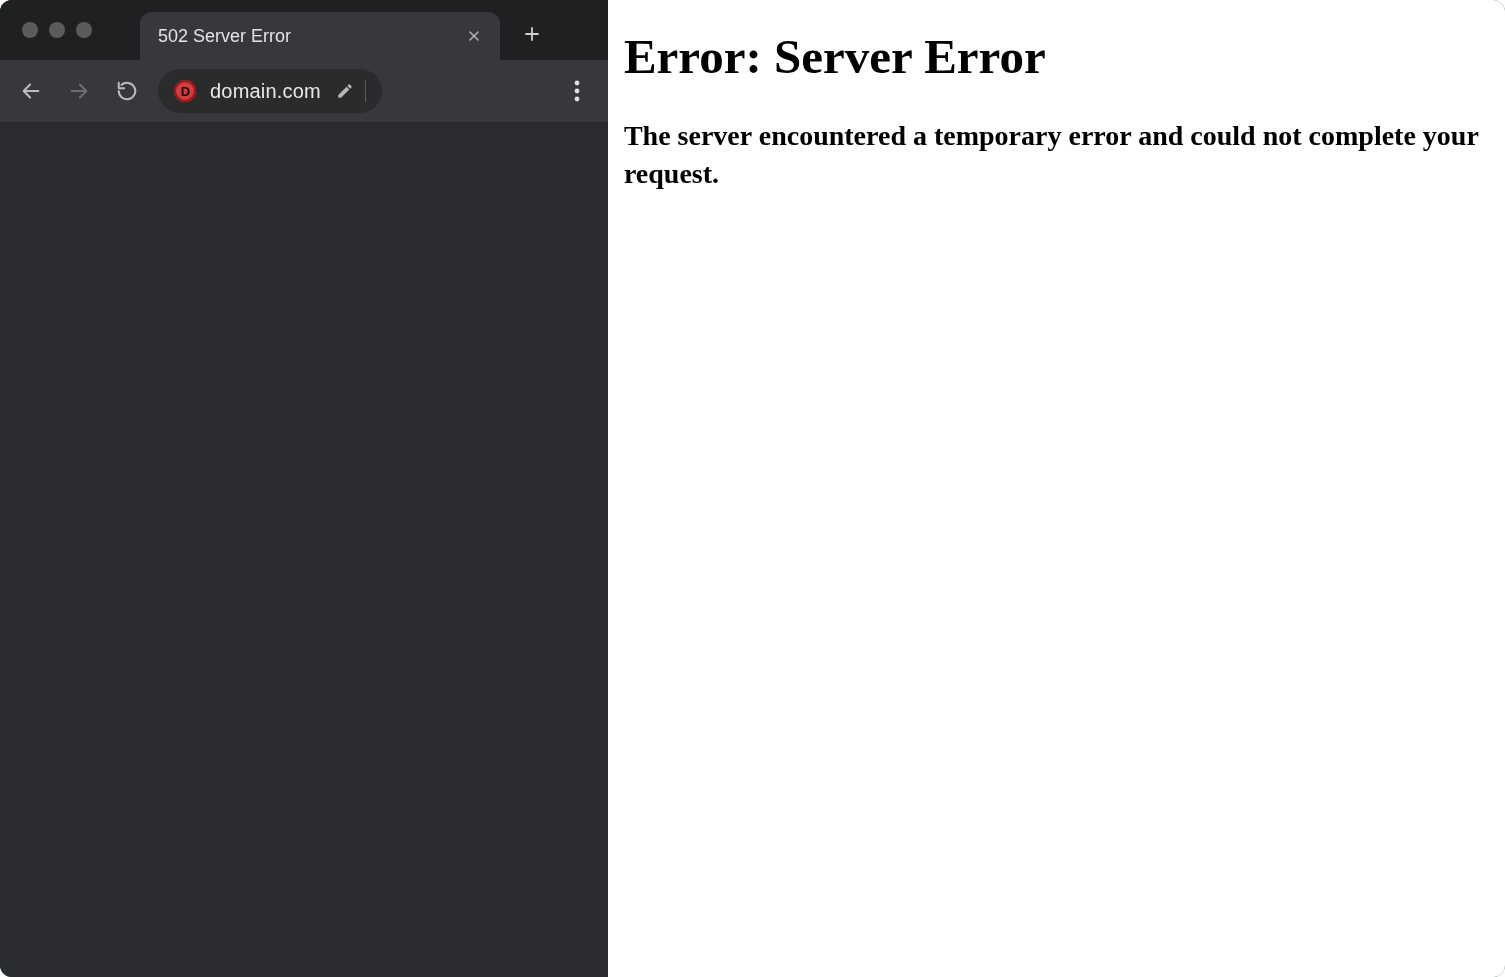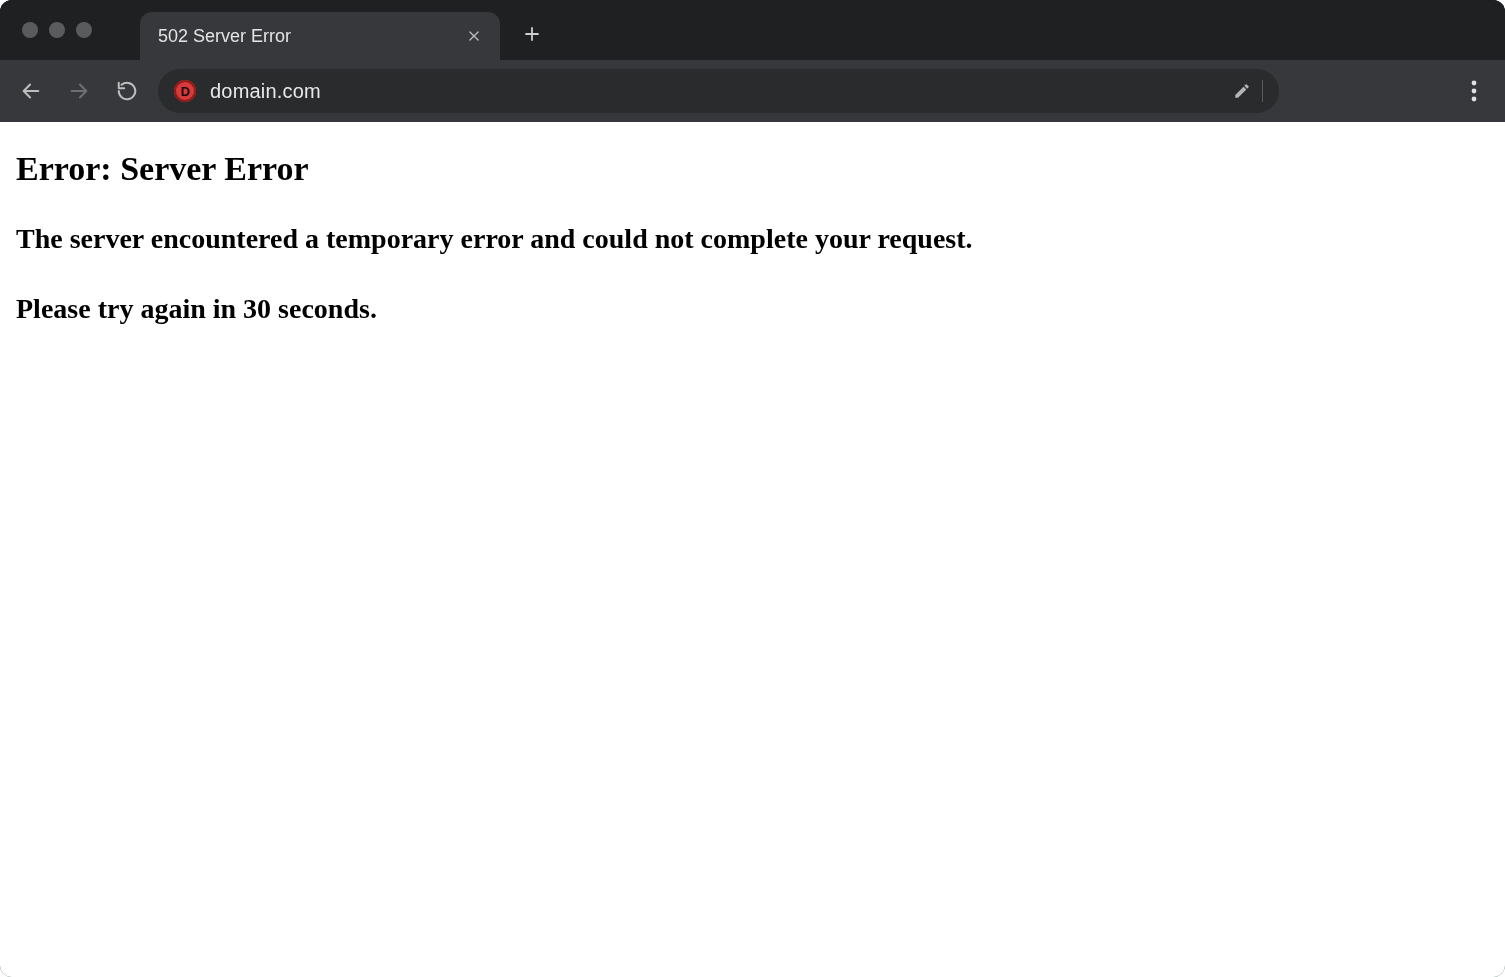--- a/index.html
+++ b/index.html
@@ -3,21 +3,21 @@
   <meta charset="utf-8">
   <style>
     * { margin: 0; padding: 0; box-sizing: border-box; }
     html, body { width: 100%; height: 100%; font-family: -apple-system, BlinkMacSystemFont, "Segoe UI", sans-serif; }
     body { background: #ffffff; overflow: hidden; }
 
     .browser-window {
       width: 1505px;
       height: 977px;
       display: flex;
-      flex-direction: column;
+      flex-direction: row;
       border-radius: 12px;
       overflow: hidden;
       background: #14532d;
       position: relative;
     }
 
     
     .chrome {
       background: #2b2c2f;
       display: flex;
@@ -144,21 +144,21 @@
     
     .page {
       flex: 1;
       background: #ffffff;
       padding: 14px 16px;
       color: #000000;
       font-family: "Times New Roman", Times, serif;
       overflow: auto;
     }
     .page h1 {
-      font-size: 34px;
+      font-size: 49px;
       font-weight: 700;
       margin: 14px 0 30px 0;
     }
     .page h2 {
       font-size: 28px;
       font-weight: 700;
       margin: 32px 0;
       line-height: 1.35;
     }
   </style>
@@ -236,16 +236,15 @@
           <circle cx="3" cy="19" r="2.4"></circle>
         </svg>
       </div>
     </div>
 
   </div>
 
   <div class="page">
     <h1>Error: Server Error</h1>
     <h2>The server encountered a temporary error and could not complete your request.</h2>
-    <h2>Please try again in 30 seconds.</h2>
   </div>
 
 </div>
 
 </body></html>

